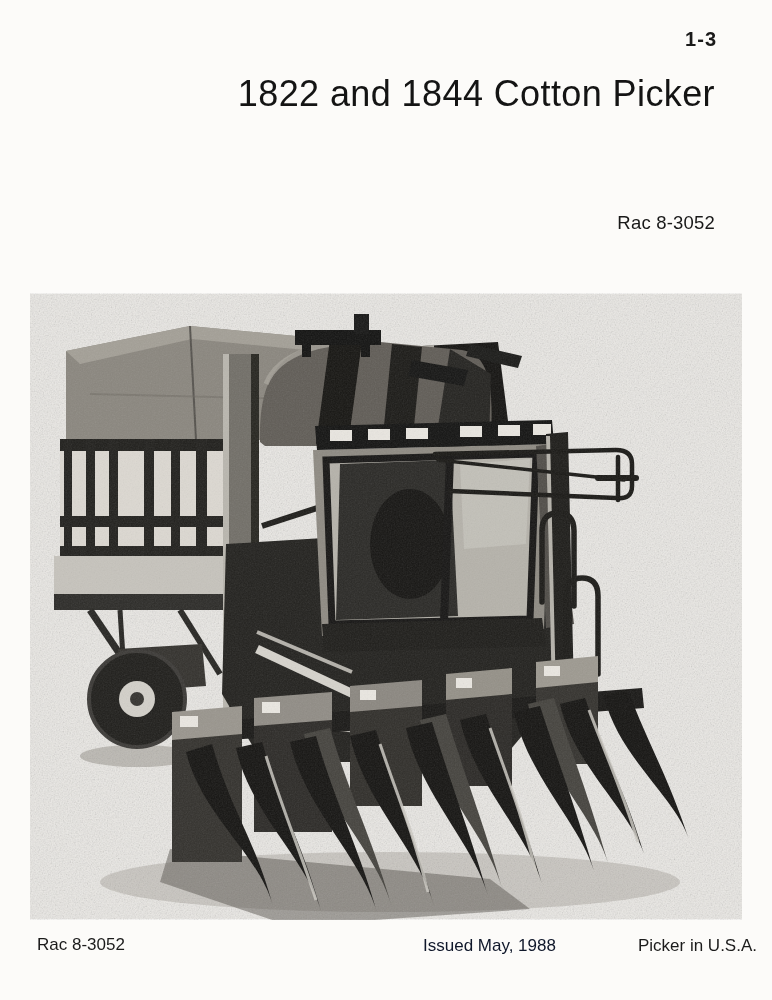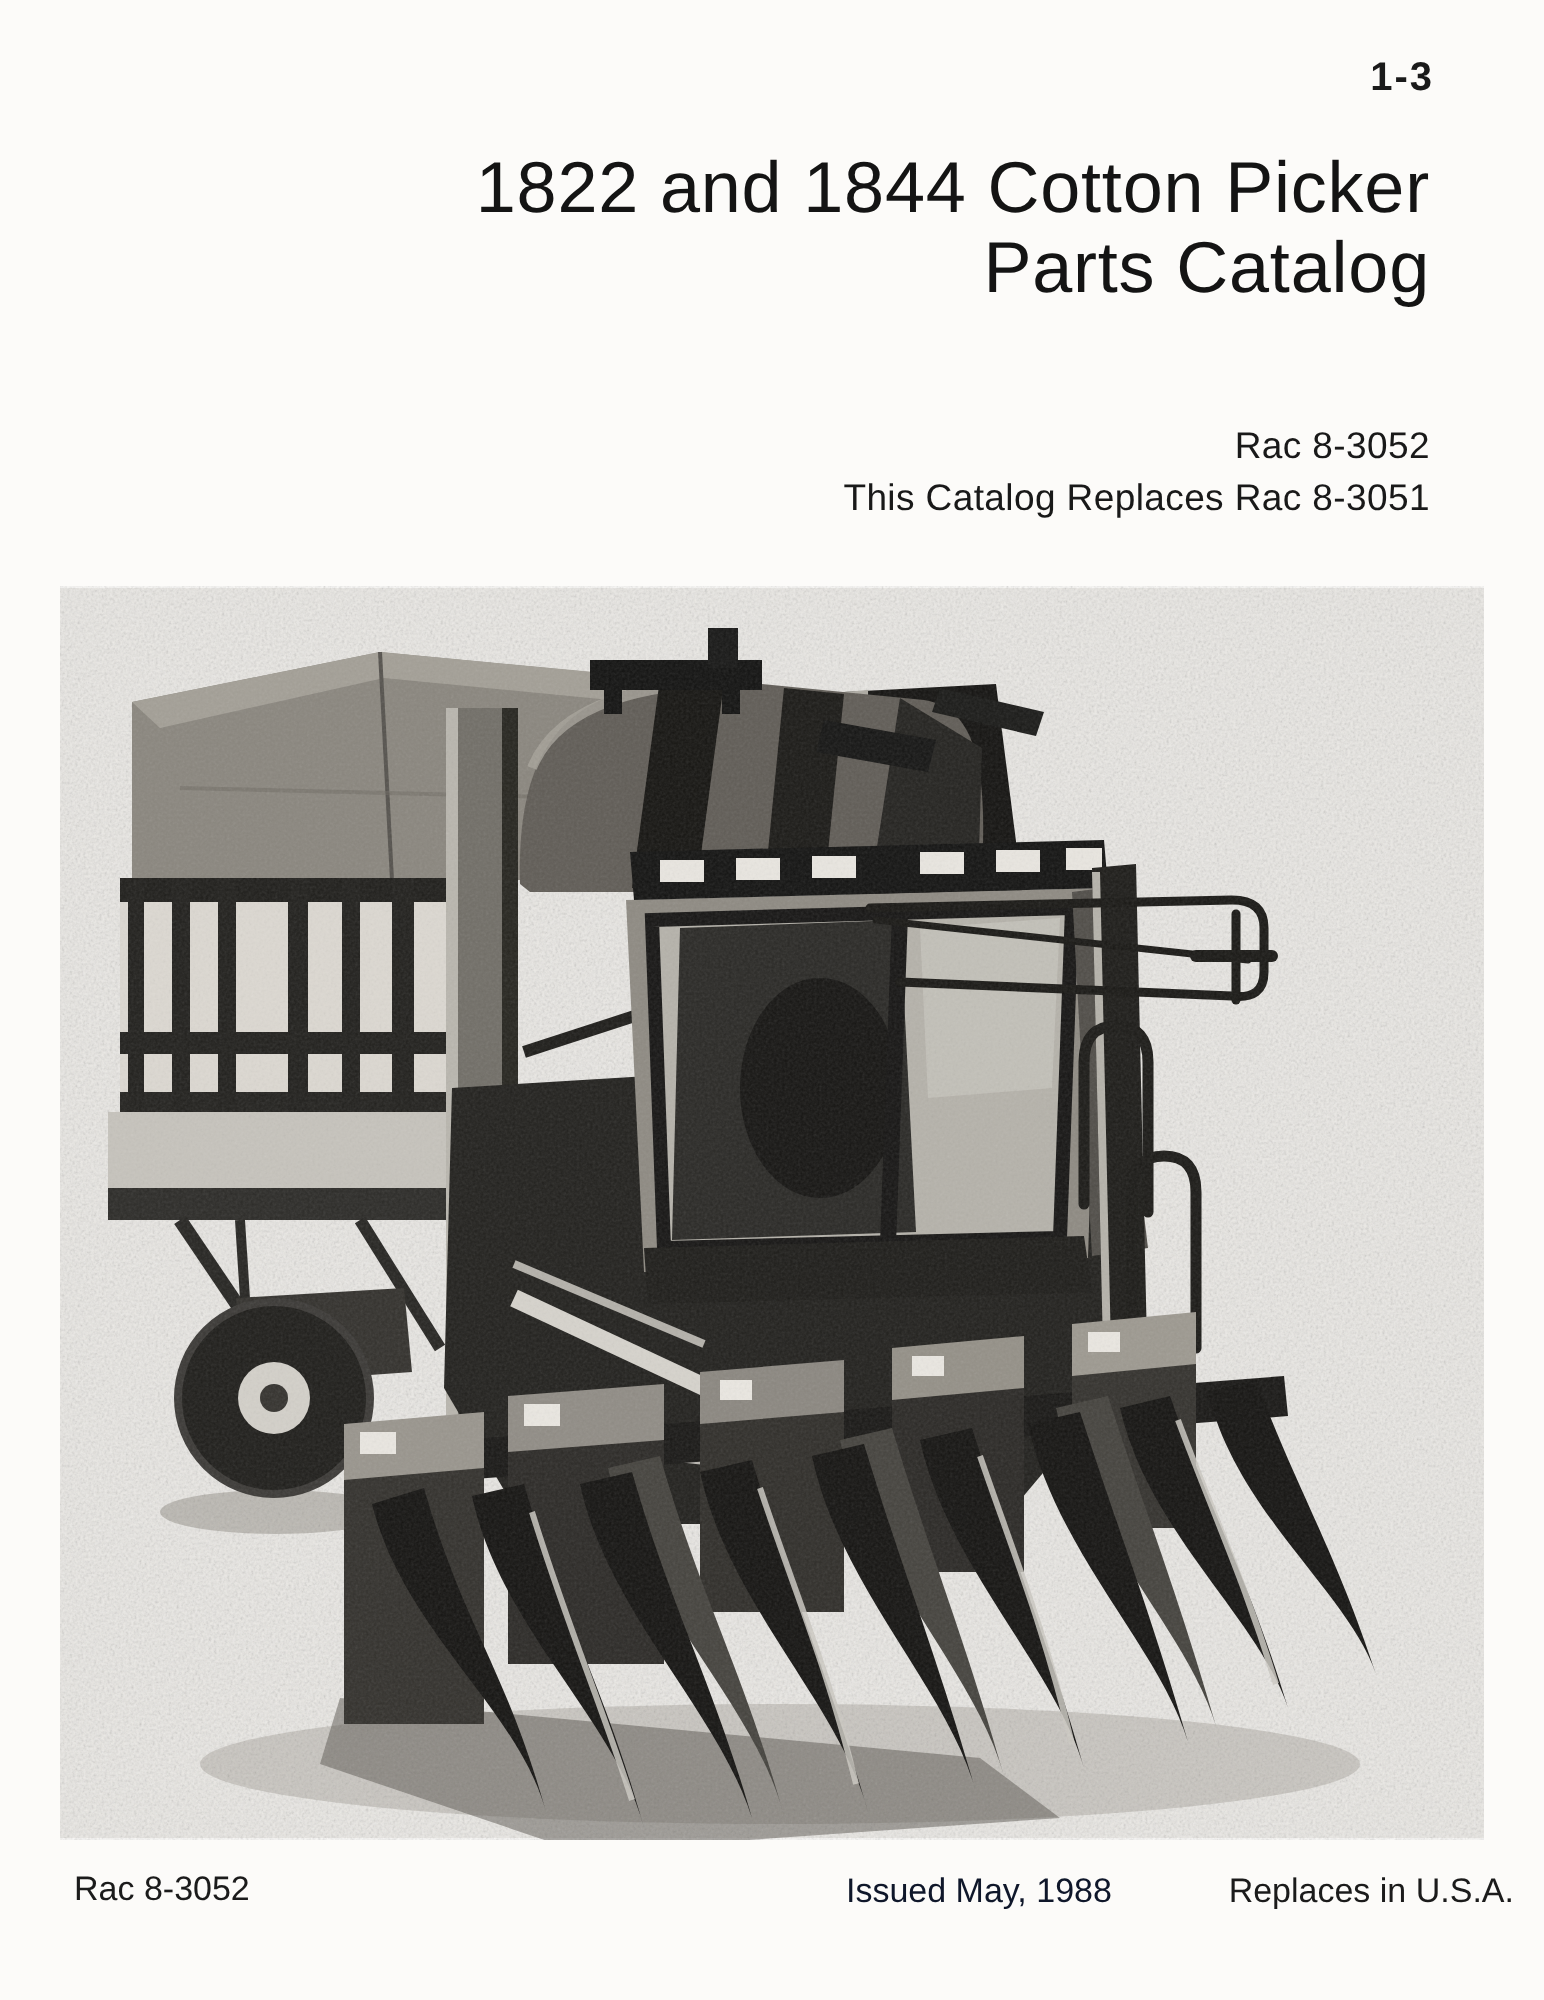--- a/index.html
+++ b/index.html
@@ -36,25 +36,24 @@
   .footer-issued{position:absolute;left:423px;top:936px;font-size:17px;color:#0f172a;}
   .footer-printed{position:absolute;right:15px;top:936px;font-size:17px;color:#1b1b1b;}
 </style>
 </head>
 <body>
 
 <div class="page">
 
   <div class="page-number">1-3</div>
 
-  <h1 class="title"><span>1822 and 1844 Cotton Picker</span><br><span>Parts Catalog</span></h1>
+  <h1 class="title"><span>1822 and 1844 Cotton Picker</span><br></h1>
 
   <div class="codes">
     <div>Rac 8-3052</div>
-    <div>This Catalog Replaces Rac 8-3051</div>
   </div>
 
   <figure class="photo" role="img" aria-label="Black and white halftone photograph of a cotton picker machine with rear basket, operator cab and front row picking units">
     <svg viewBox="0 0 712 625" xmlns="http://www.w3.org/2000/svg" aria-hidden="true">
       <defs>
         <filter id="grain" x="-5%" y="-5%" width="110%" height="110%">
           <feTurbulence type="fractalNoise" baseFrequency="0.75" numOctaves="2" stitchTiles="stitch"></feTurbulence>
           <feColorMatrix type="saturate" values="0"></feColorMatrix>
         </filter>
       </defs>
@@ -215,15 +214,15 @@
           <path d="M559,416 C577,464 592,496 608,548"></path>
         </g>
       </g>
 
       <rect x="0" y="0" width="712" height="625" filter="url(#grain)" opacity="0.14"></rect>
     </svg>
   </figure>
 
   <span class="footer-left">Rac 8-3052</span>
   <span class="footer-issued">Issued May, 1988</span>
-  <span class="footer-printed">Replaces in U.S.A.</span>
+  <span class="footer-printed">Picker in U.S.A.</span>
 
 </div>
 
 </body></html>

